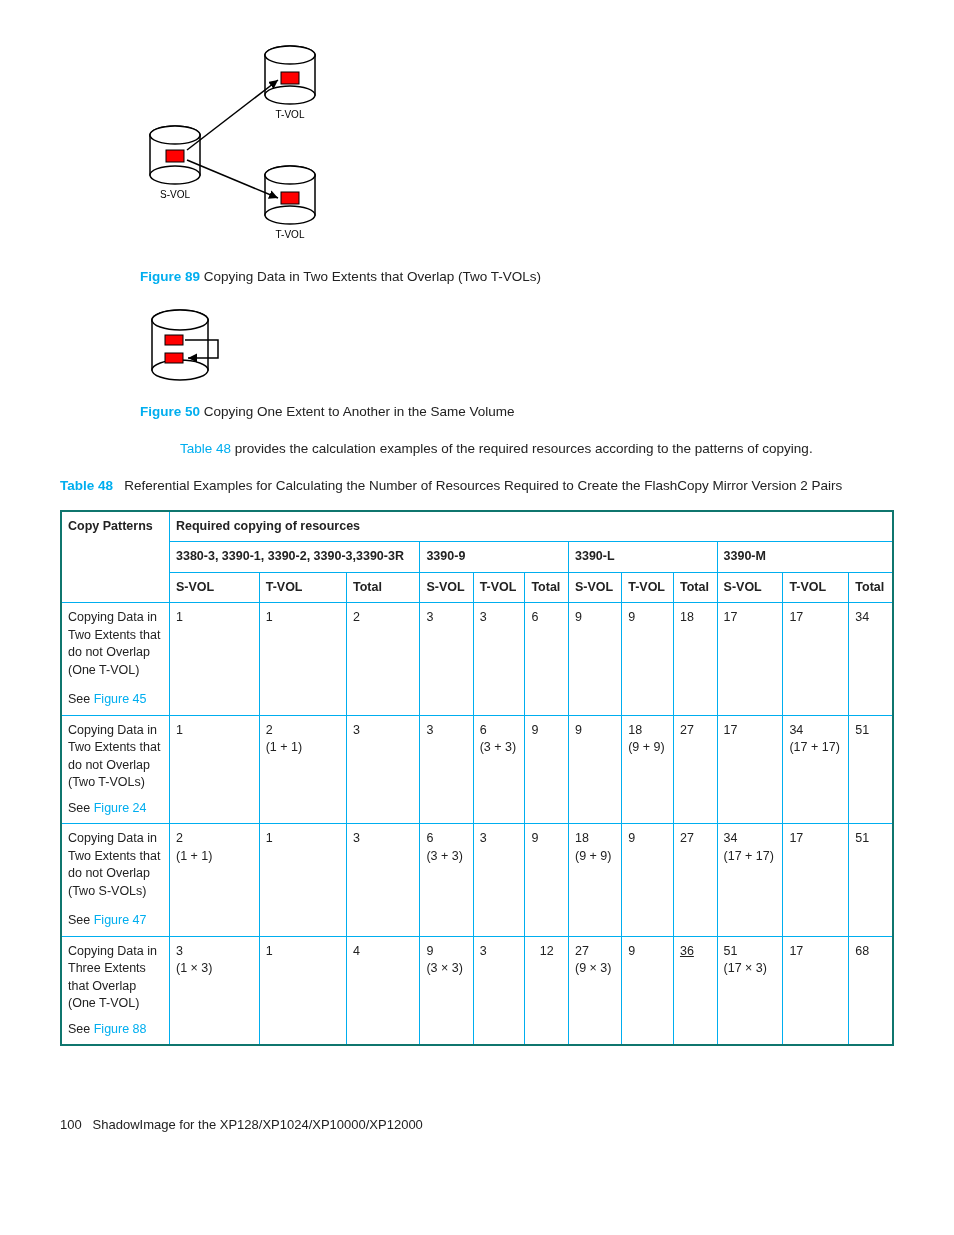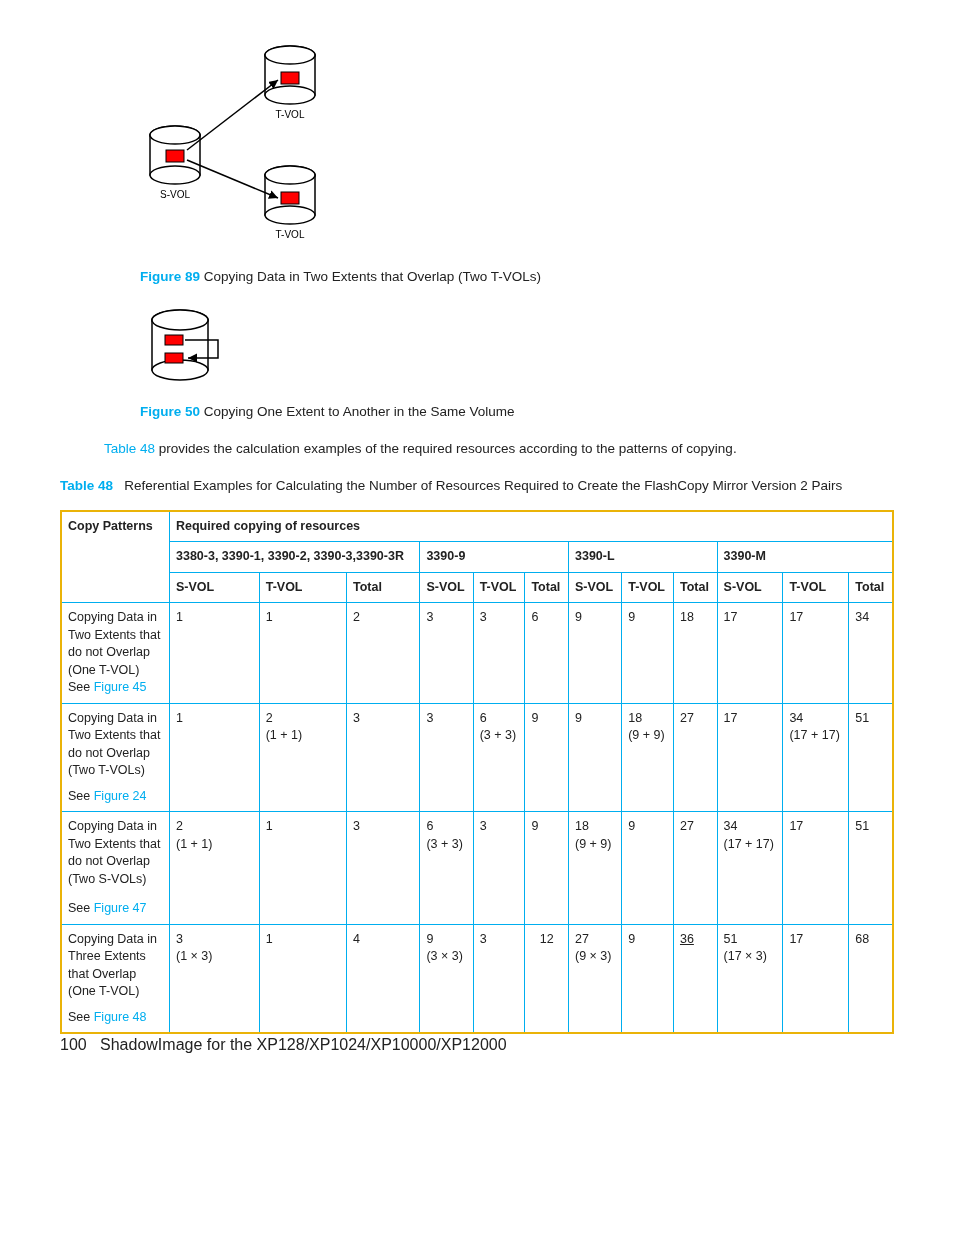--- a/index.html
+++ b/index.html
@@ -10,37 +10,38 @@
     padding: 40px 60px 30px 60px;
     width: 954px;
     box-sizing: border-box;
     line-height: 1.4;
   }
   .fig-area { margin-left: 80px; }
   .fig-caption { margin: 8px 0 18px 80px; }
   .fig-label { color: #00aeef; font-weight: bold; }
   .link { color: #00aeef; }
   .table-label { color: #00aeef; font-weight: bold; }
-  .para { margin: 6px 0 18px 44px; }
+  .para { margin: 6px 0 18px 120px; }
   .table-caption { margin: 6px 0 14px 0; }
   table.data {
     border-collapse: collapse;
     width: 100%;
-    border: 2px solid #eab308;
+    border: 2px solid #0f766e;
   }
   table.data th, table.data td {
     border: 1px solid #00aeef;
     padding: 6px 6px;
     font-size: 12.5px;
     text-align: left;
     vertical-align: top;
   }
   table.data th { font-weight: bold; }
   .footer {
-    font-size: 16px;
+    margin-top: 70px;
+    font-size: 13px;
   }
   svg { display: block; }
 </style>
 </head>
 <body>
 
 <div class="fig-area">
 <svg width="200" height="220" viewBox="0 0 200 220">
   <defs>
     <marker id="arrow" markerWidth="8" markerHeight="8" refX="6" refY="3" orient="auto">
@@ -134,21 +135,21 @@
       <th>Total</th>
       <th>S-VOL</th>
       <th>T-VOL</th>
       <th>Total</th>
     </tr>
   </thead>
   <tbody id="table-body">
       <tr>
         <td>
           <div>Copying Data in Two Extents that do not Overlap (One T-VOL)</div>
-          <div style="margin-top: 0;"><span>See </span><span class="link">Figure 45</span></div>
+          <div style="margin-top: 12px;"><span>See </span><span class="link">Figure 45</span></div>
         </td>
         <td style="white-space: pre-line;">1</td>
         <td style="white-space: pre-line;">1</td>
         <td style="white-space: pre-line;">2</td>
         <td style="white-space: pre-line;">3</td>
         <td style="white-space: pre-line;">3</td>
         <td style="white-space: pre-line;">6</td>
         <td style="white-space: pre-line;">9</td>
         <td style="white-space: pre-line;">9</td>
         <td style="white-space: pre-line;">18</td>
@@ -196,21 +197,21 @@
         <td style="white-space: pre-line;">9</td>
         <td style="white-space: pre-line;">27</td>
         <td style="white-space: pre-line;">34
 (17 + 17)</td>
         <td style="white-space: pre-line;">17</td>
         <td style="white-space: pre-line;">51</td>
       </tr>
       <tr>
         <td>
           <div>Copying Data in Three Extents that Overlap (One T-VOL)</div>
-          <div style="margin-top: 8px;"><span>See </span><span class="link">Figure 48</span></div>
+          <div style="margin-top: 8px;"><span>See </span><span class="link">Figure 88</span></div>
         </td>
         <td style="white-space: pre-line;">3
 (1 × 3)</td>
         <td style="white-space: pre-line;">1</td>
         <td style="white-space: pre-line;">4</td>
         <td style="white-space: pre-line;">9
 (3 × 3)</td>
         <td style="white-space: pre-line;">3</td>
         <td style="white-space: pre-line; text-align: center;">12</td>
         <td style="white-space: pre-line;">27

